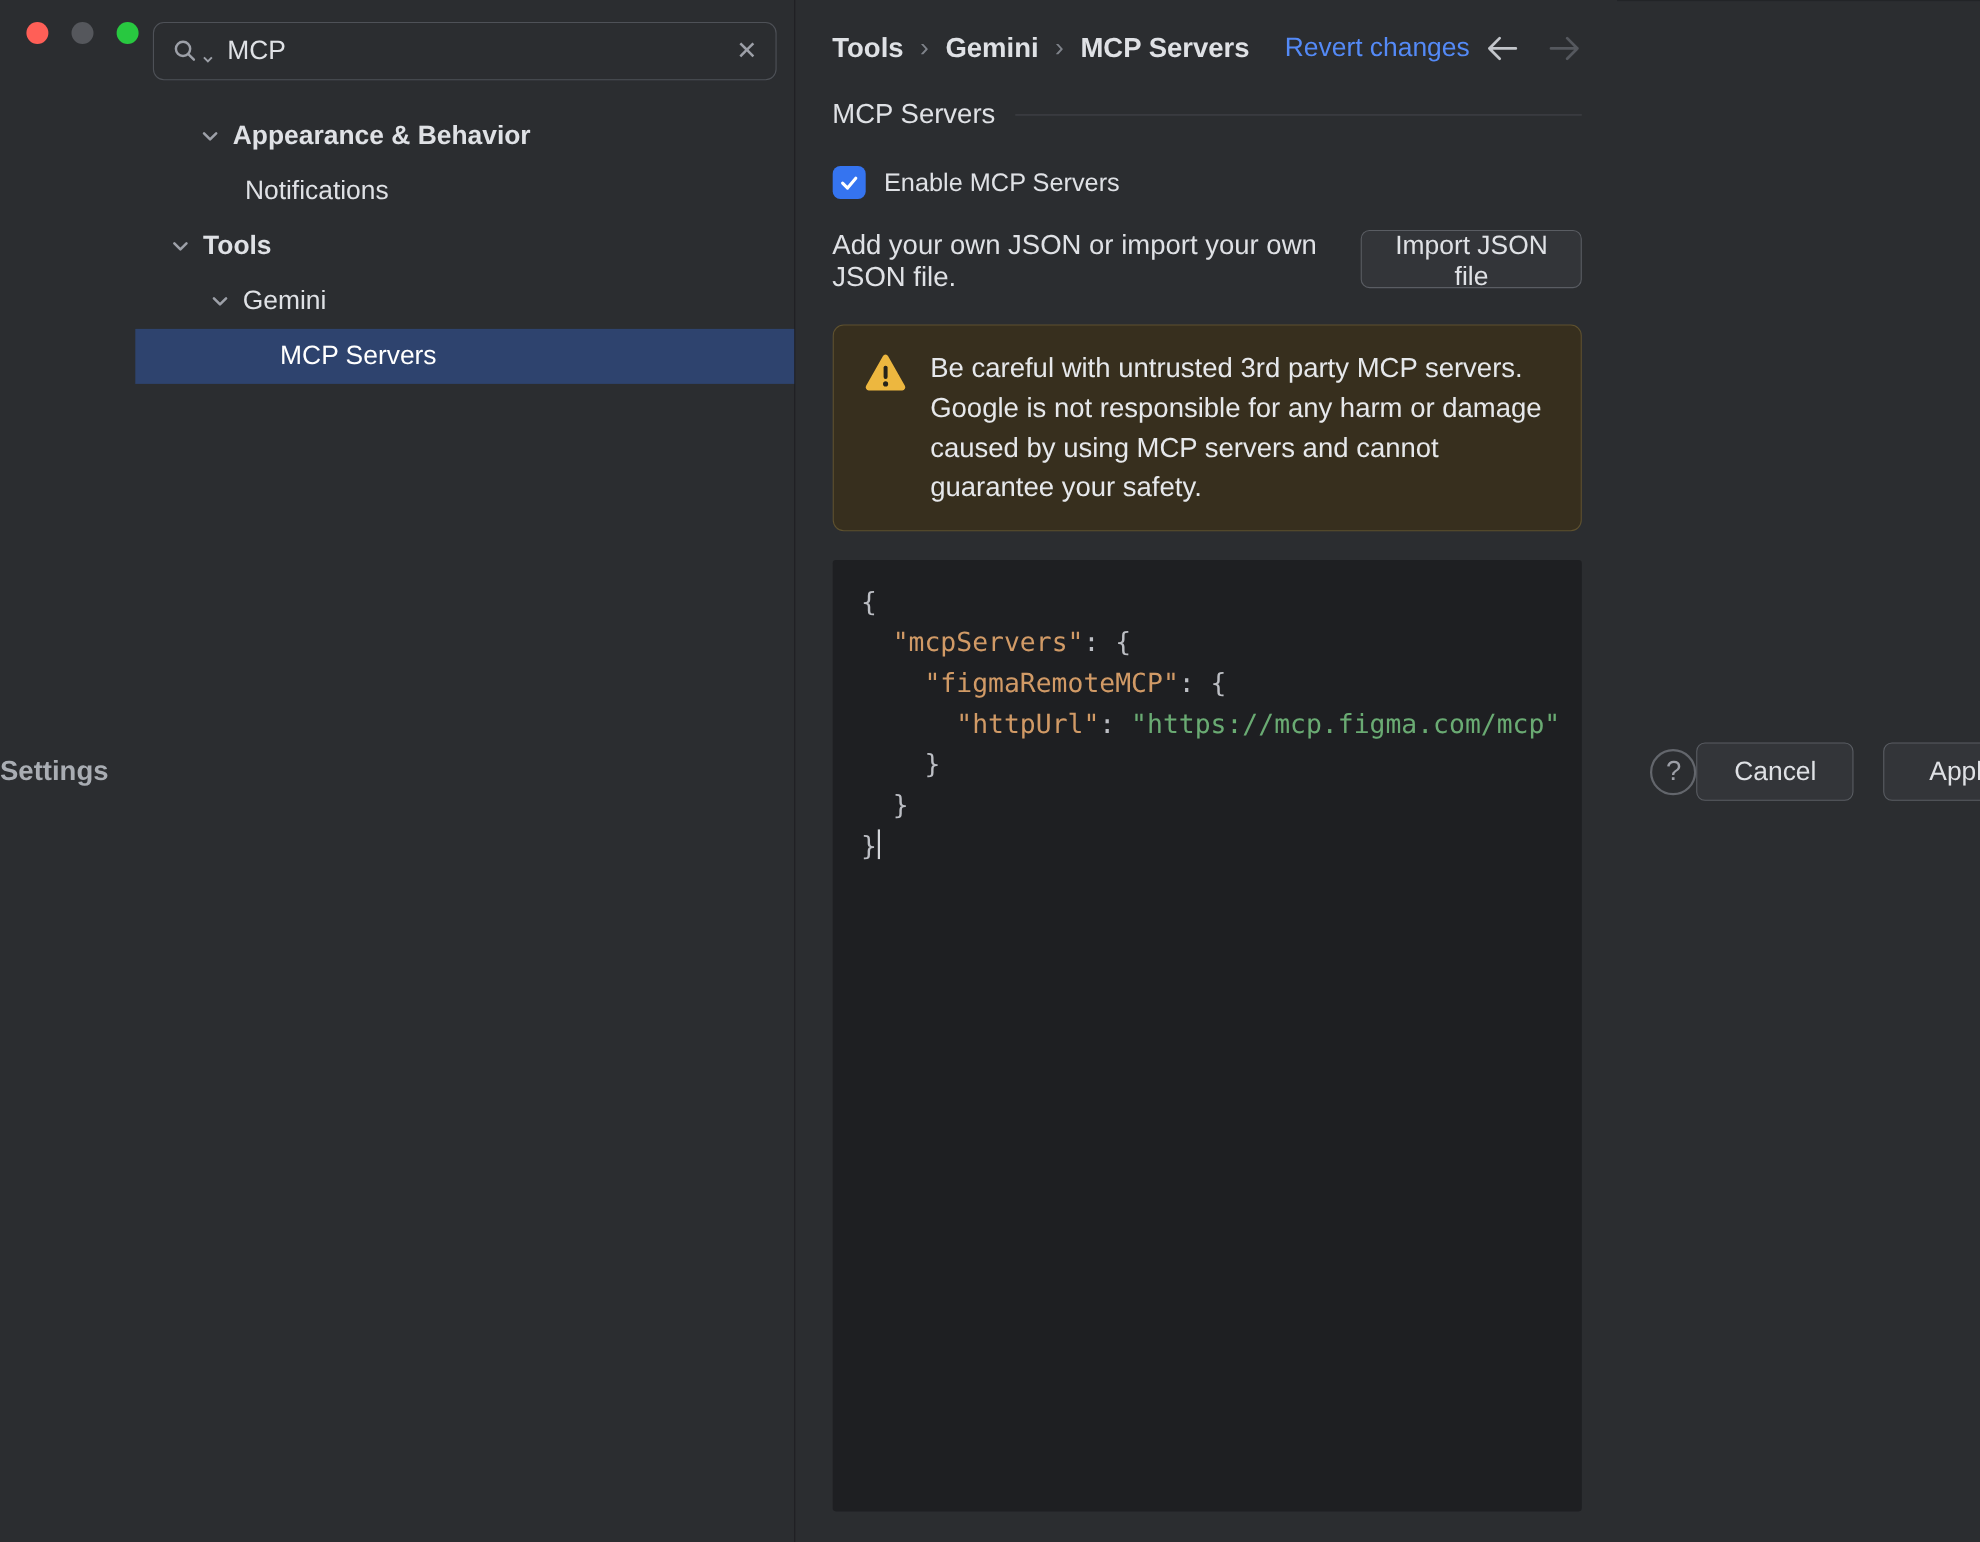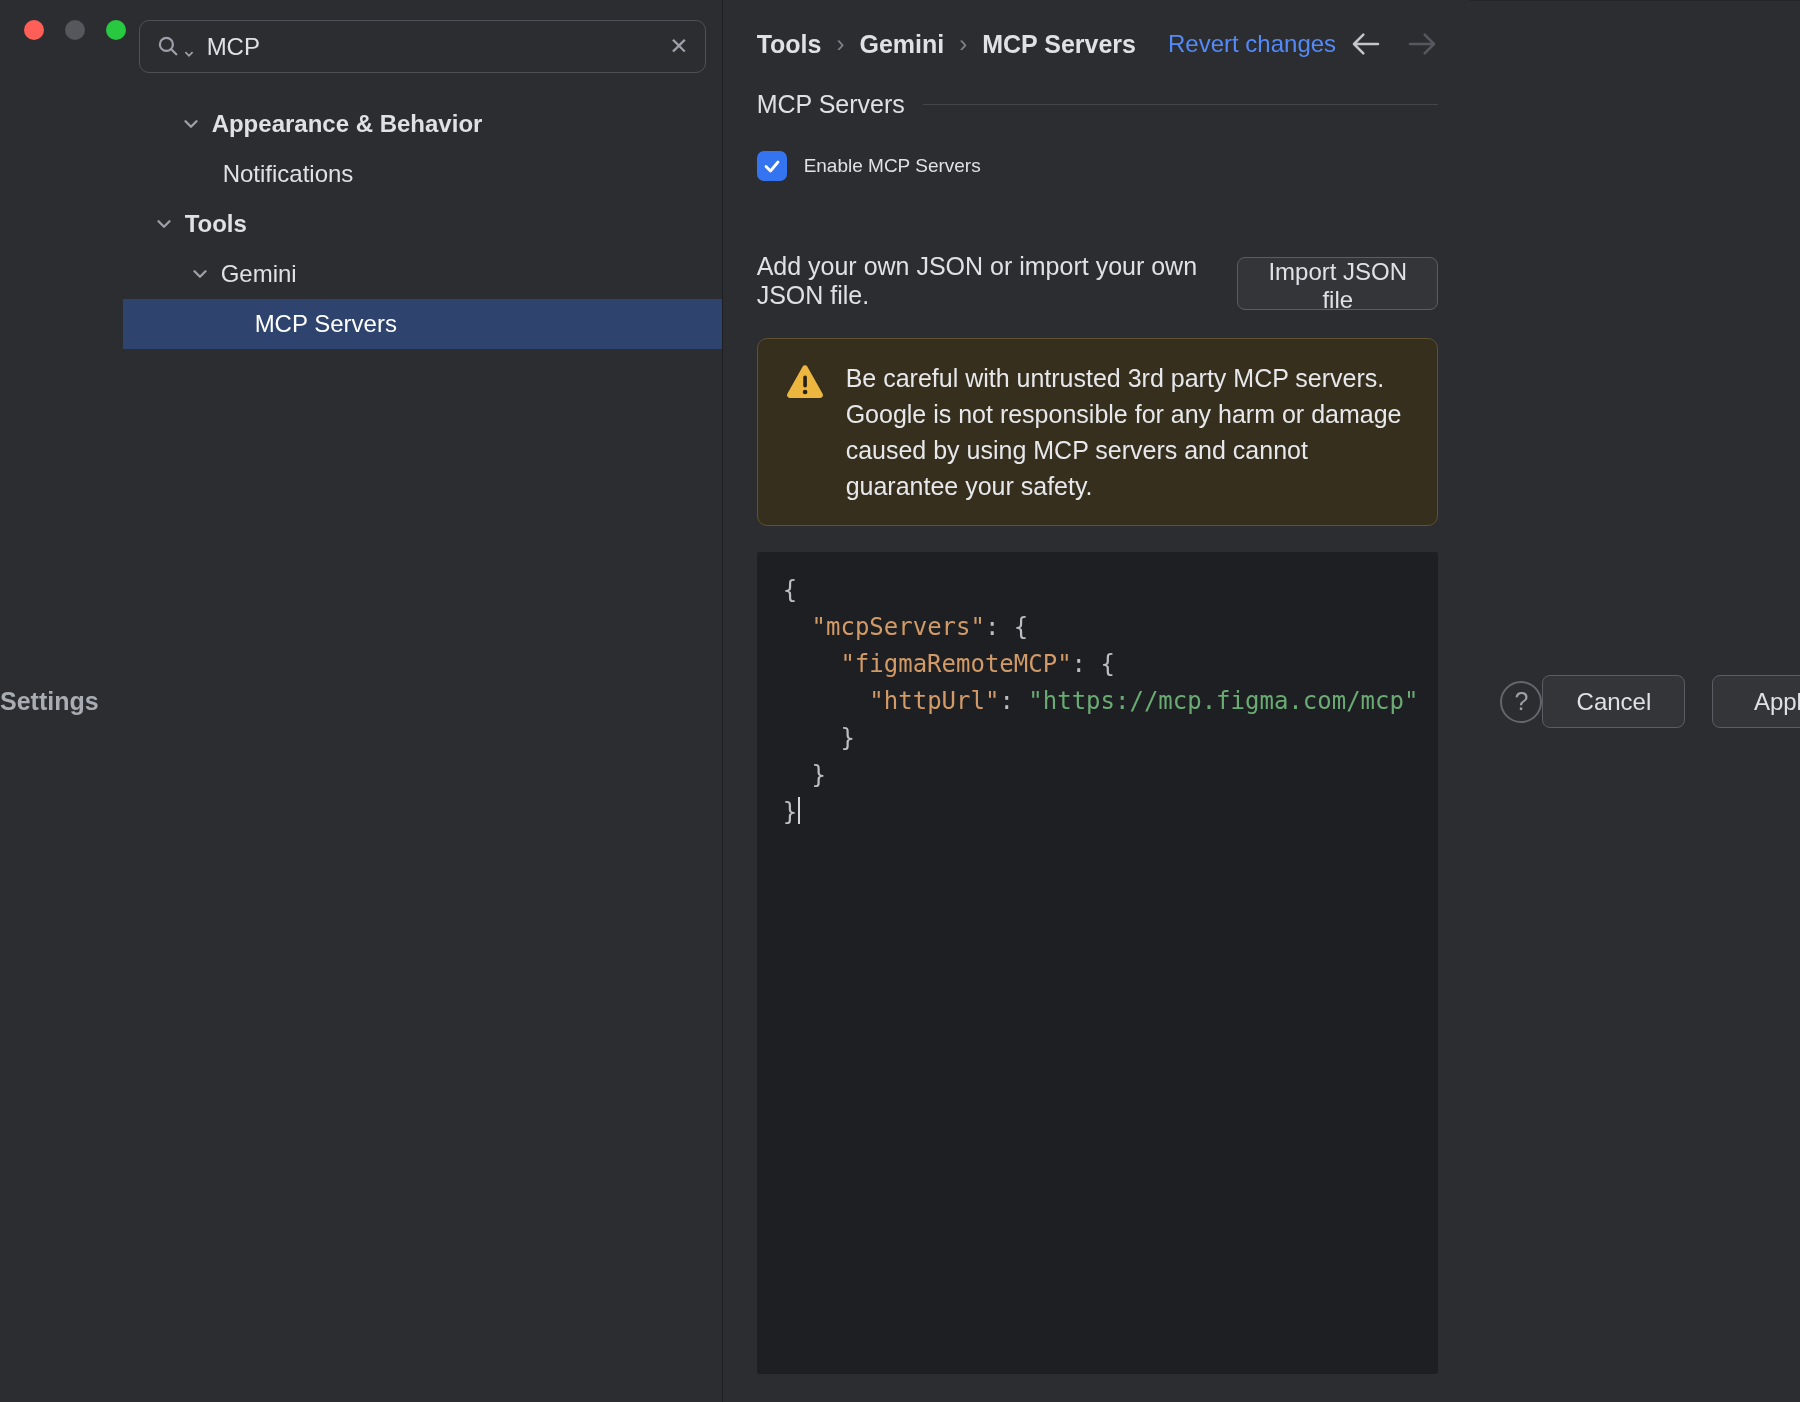--- a/index.html
+++ b/index.html
@@ -47,26 +47,26 @@
 
   .section-row { margin-top:26px; display:flex; align-items:center; }
   .section-title { font-size:25px; color:#dfe1e5; }
   .section-line { flex:1; height:1px; background:#43454a; margin-left:18px; }
 
   .check-row { margin-top:32px; display:flex; align-items:center; gap:17px; }
   .checkbox { width:30px; height:30px; border-radius:7px; border:2px solid #6f737a; background:transparent;
               display:flex; align-items:center; justify-content:center; }
   .checkbox.checked { background:var(--accent,#3574f0); border:none; }
   .checkbox:not(.checked) svg { display:none; }
-  .check-label { font-size:19px;text-align:center; }
-
-  .import-row { margin-top:28px; display:flex; align-items:flex-end; }
+  .check-label { font-size:23px;text-align:center; }
+
+  .import-row { margin-top:28px; display:flex; align-items:flex-start; }
   .import-text { font-size:25px; }
   .import-btn { margin-left:18px; height:53px; padding:0 27px; font-size:24px; color:#dfe1e5;
-                background:#333539; border:1px solid #5a5d63; border-radius:8px;margin-top:48px; }
+                background:#333539; border:1px solid #5a5d63; border-radius:8px; }
 
   .warning { margin-top:28px; background:var(--warning-bg,#372f1e); border:1px solid var(--warning-border,#5e512f);
              border-radius:10px; padding:21px 26px; display:flex; gap:20px; align-items:flex-start; }
   .warning-icon { flex:0 0 auto; margin-top:3px; }
   .warning-text { font-size:25px; line-height:36px; color:#e6e8eb; }
 
   .editor { margin:26px 0 28px 0; flex:1; background:#1e1f22; border-radius:3px;
             padding:20px 20px 0 26px; overflow:hidden;
             font-family:"DejaVu Sans Mono", monospace; font-size:24px; line-height:37px; }
   .code-line { white-space:pre; }

